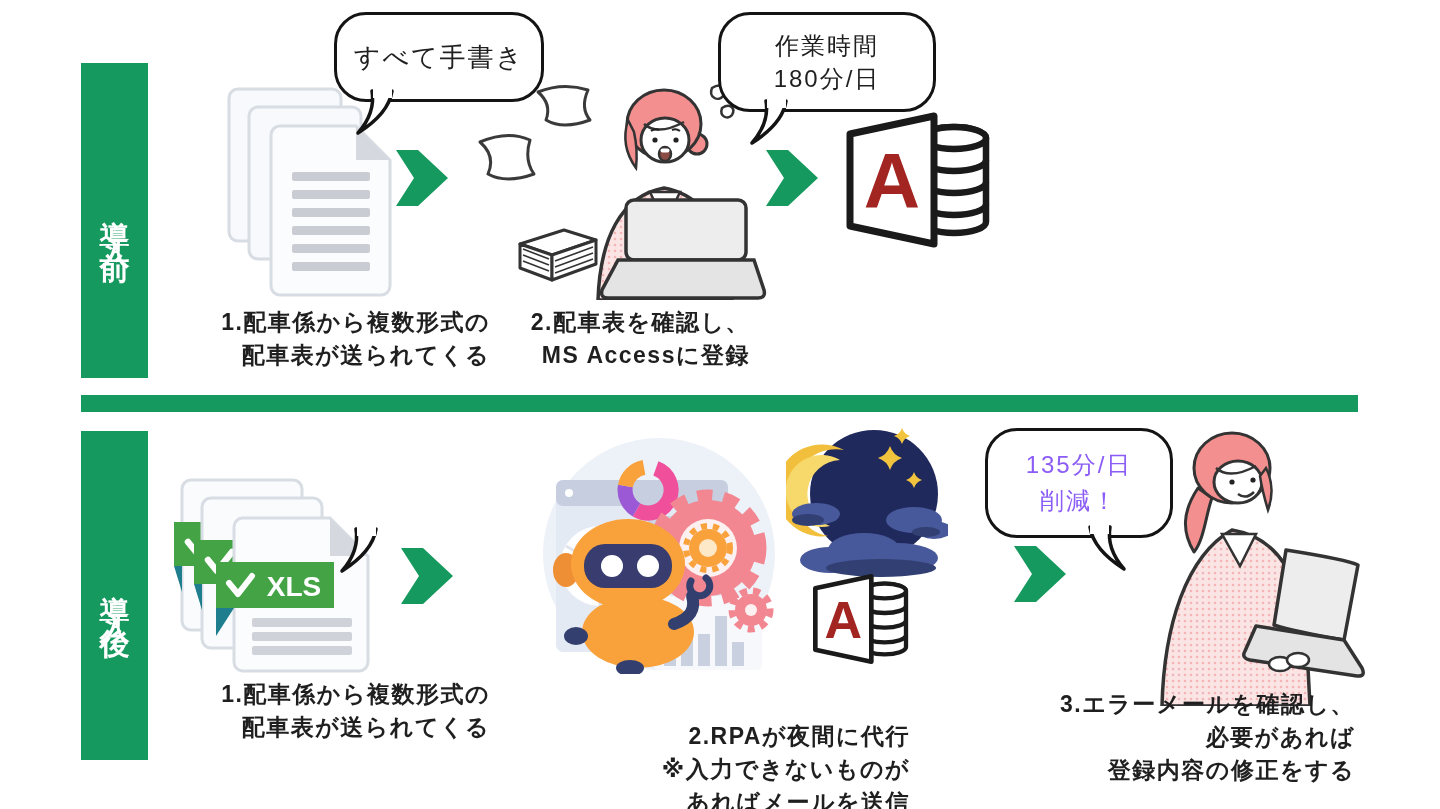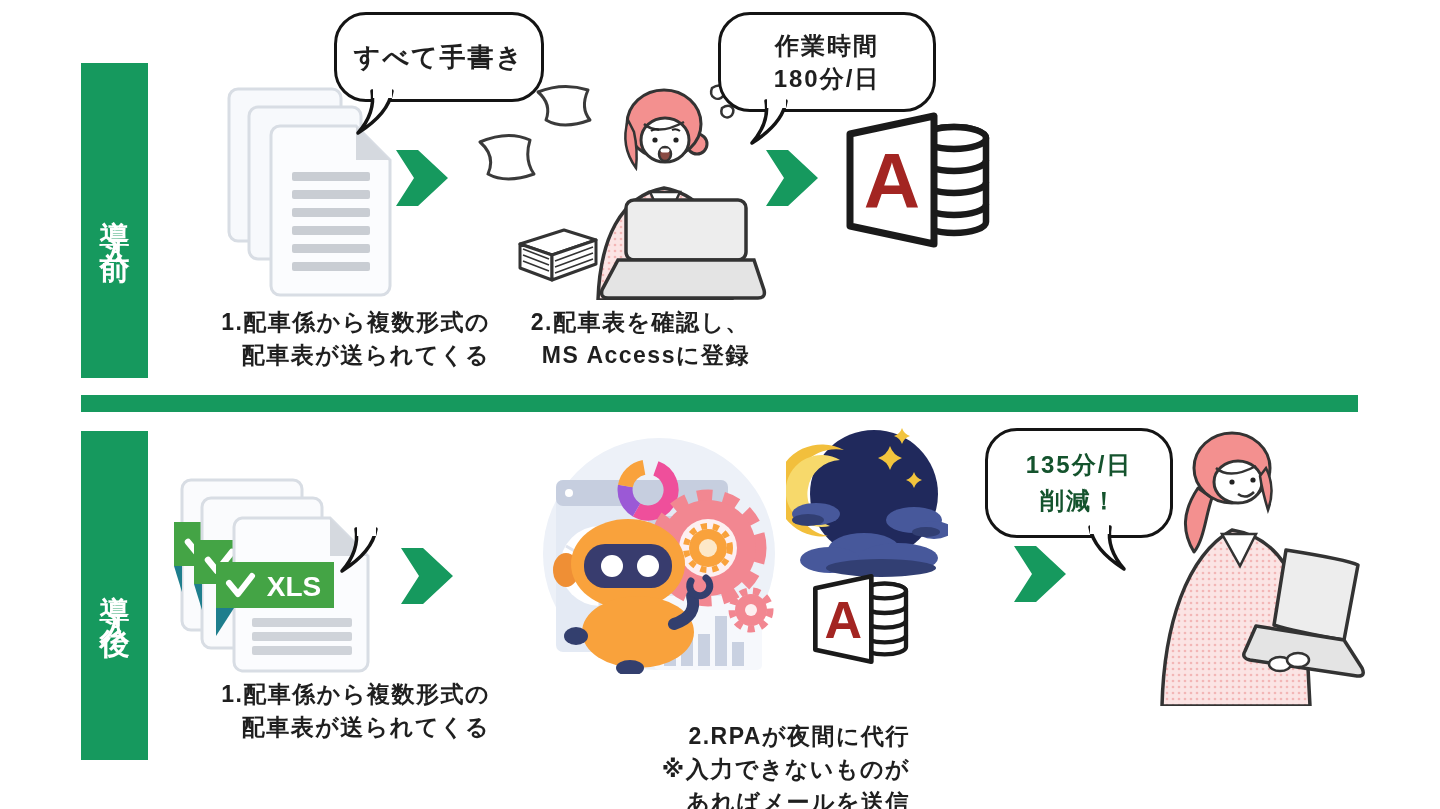--- a/index.html
+++ b/index.html
@@ -17,27 +17,27 @@
     font-size:30px;font-weight:700;letter-spacing:0.55em;line-height:1;
   }
   .label-before{left:81px;top:63px;width:67px;height:315px;}
   .label-after{left:81px;top:431px;width:67px;height:329px;}
   
   .divider{position:absolute;left:81px;top:395px;width:1277px;height:17px;background:#16995e;}
   
   .bubble{
     position:absolute;background:#ffffff;border:3.5px solid #141414;border-radius:32px;
     display:flex;flex-direction:column;align-items:center;justify-content:center;
-    text-align:center;font-weight:700;z-index:5;
+    text-align:center;font-weight:400;z-index:5;
   }
   .bubble .line{display:block;}
   .bubble1{left:334px;top:12px;width:204px;height:84px;font-size:26px;letter-spacing:2px;}
   .bubble2{left:718px;top:12px;width:212px;height:94px;font-size:24px;line-height:33px;letter-spacing:2px;}
   .bubble3{left:292px;top:428px;width:234px;height:106px;font-size:23px;line-height:33px;letter-spacing:1px;}
-  .bubble4{left:985px;top:428px;width:182px;height:104px;font-size:24px;line-height:36px;letter-spacing:2px;color:#14532d;}
+  .bubble4{left:985px;top:428px;width:182px;height:104px;font-size:24px;line-height:36px;letter-spacing:2px;color:#8b5cf6;}
   .tail{position:absolute;z-index:6;}
   .tail1{left:348px;top:89px;}
   .tail2{left:742px;top:99px;}
   .tail3{left:332px;top:527px;}
   .tail4{left:1078px;top:525px;}
   
   .arrow{position:absolute;width:52px;height:56px;}
   .arrow1{left:396px;top:150px;}
   .arrow2{left:766px;top:150px;}
   .arrow3{left:401px;top:548px;}
@@ -339,14 +339,19 @@
 
   <div class="caption cap-a1">
     <div>1.配車係から複数形式の</div>
     <div>配車表が送られてくる</div>
   </div>
   <div class="caption cap-a2">
     <div>2.RPAが夜間に代行</div>
     <div>※入力できないものが</div>
     <div>あればメールを送信</div>
   </div>
+  <div class="caption cap-a3">
+    <div>3.エラーメールを確認し、</div>
+    <div>必要があれば</div>
+    <div>登録内容の修正をする</div>
+  </div>
 
 </div>
 
 </body></html>

